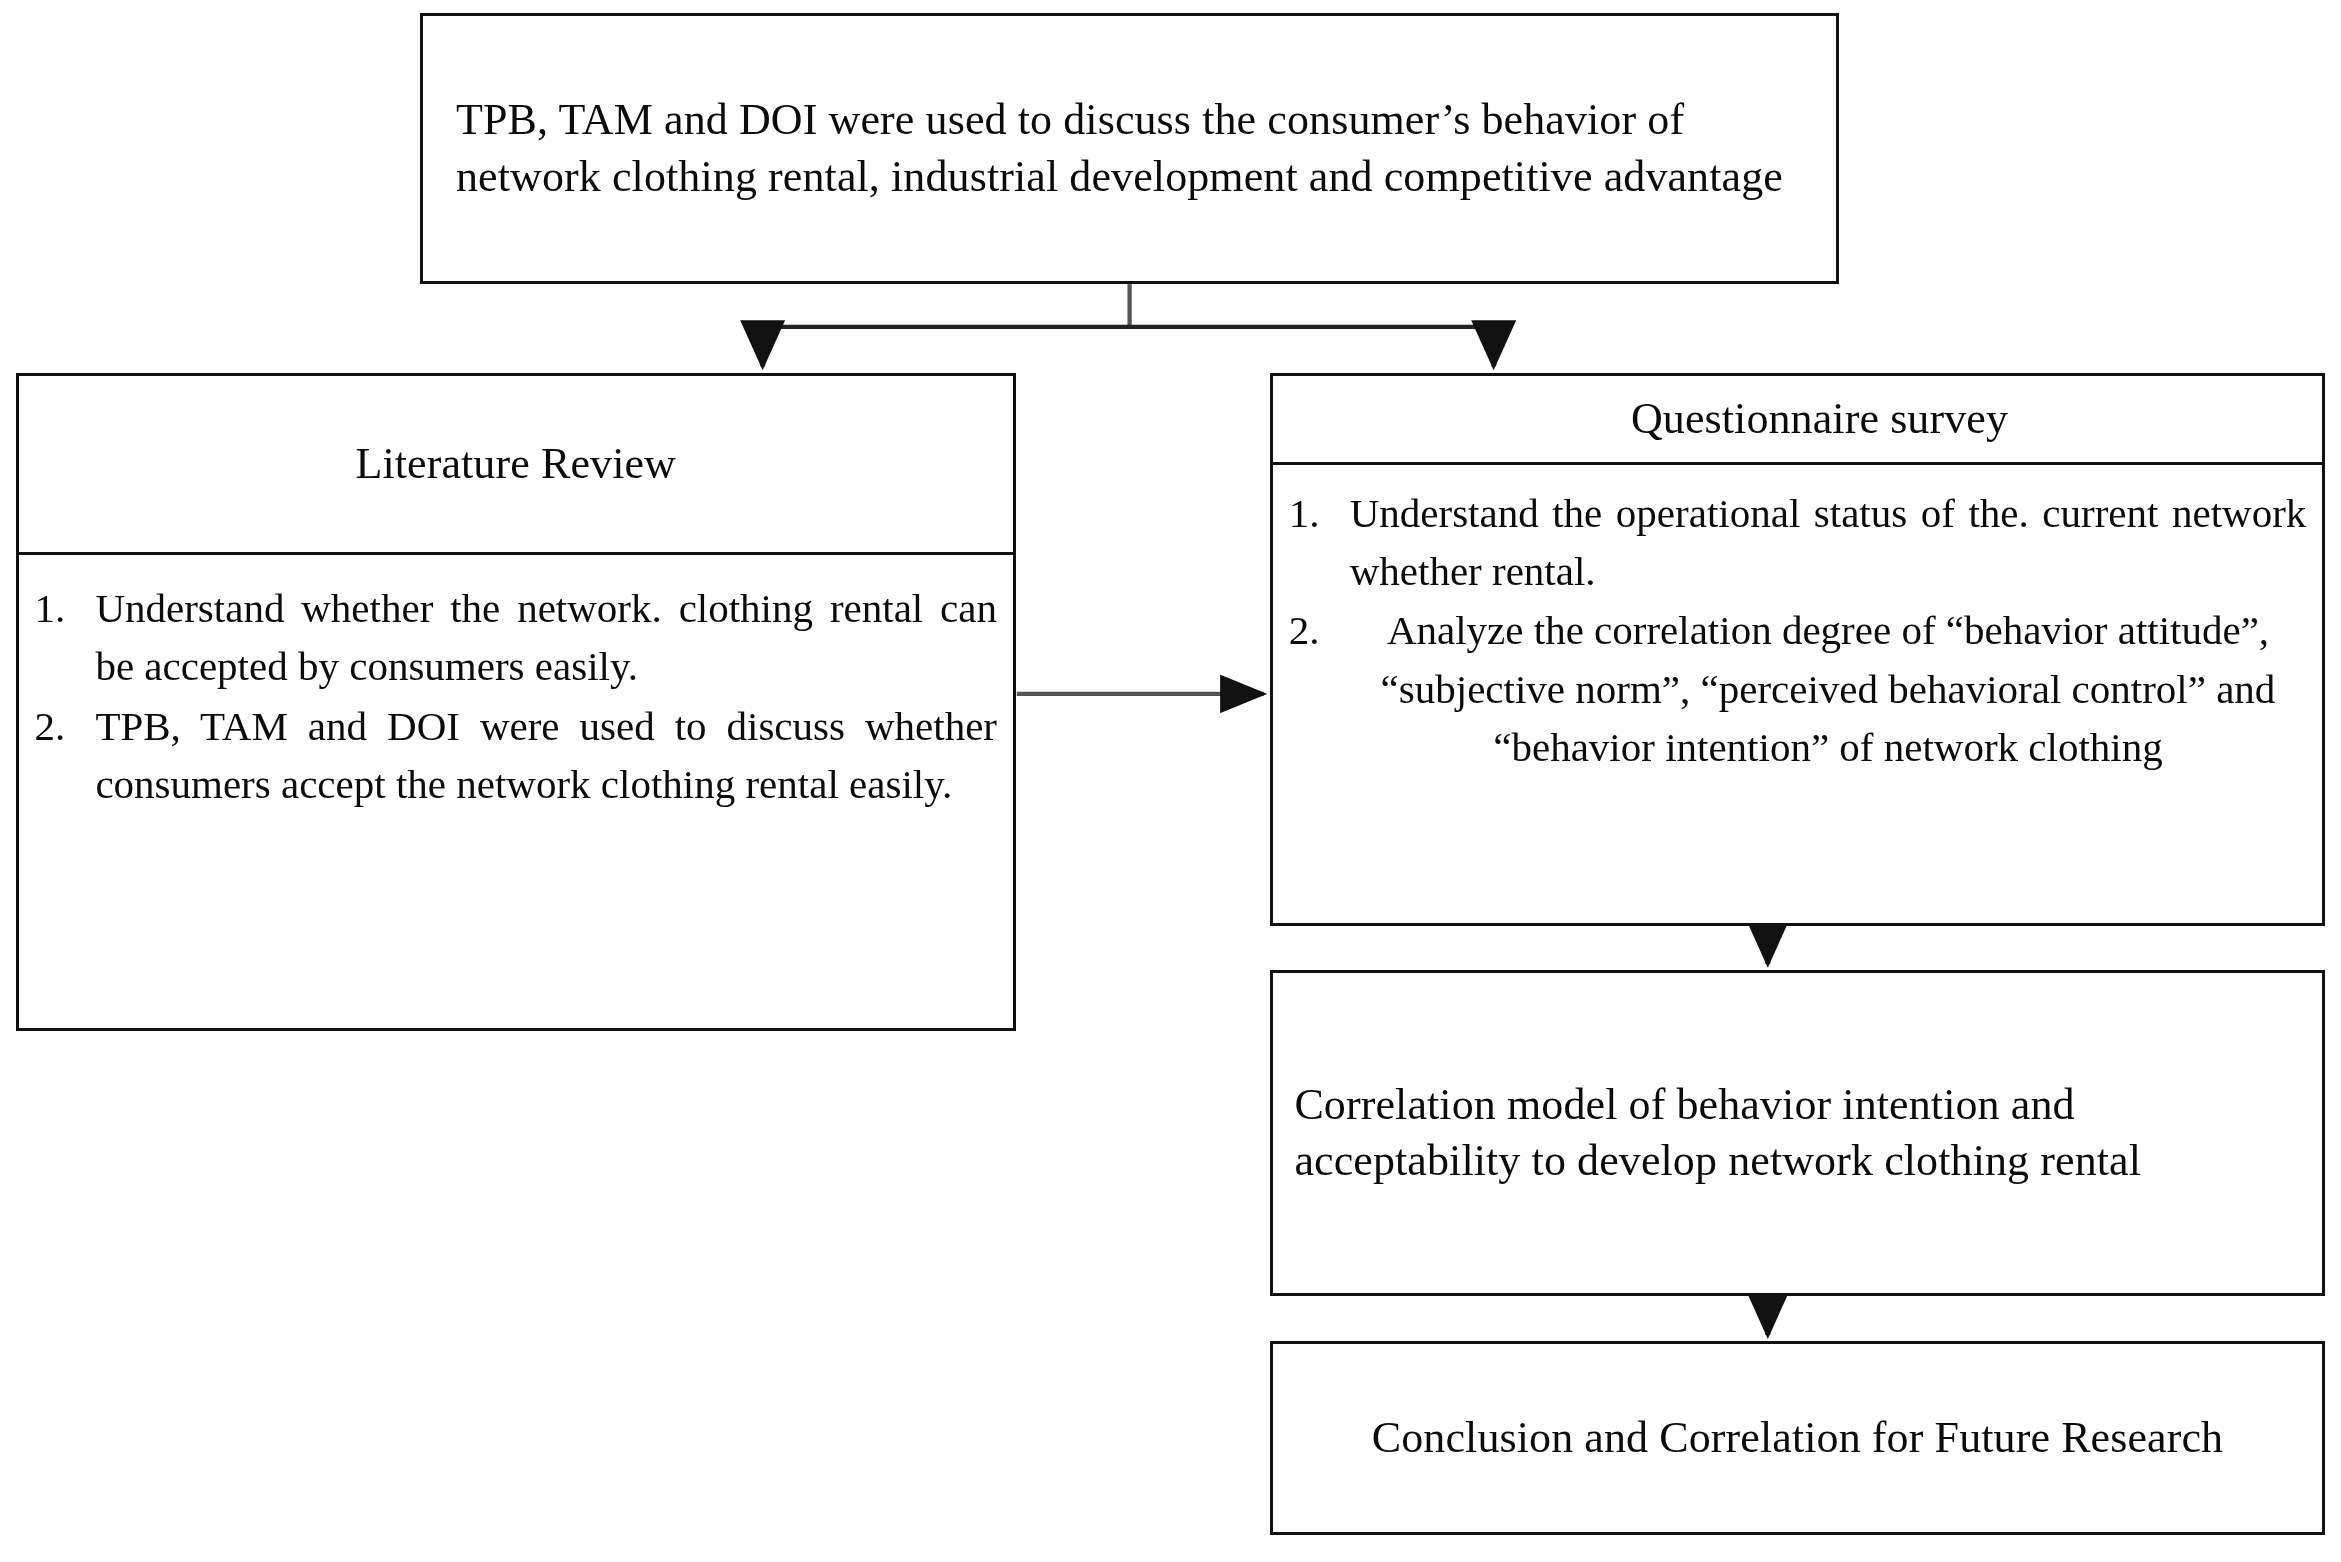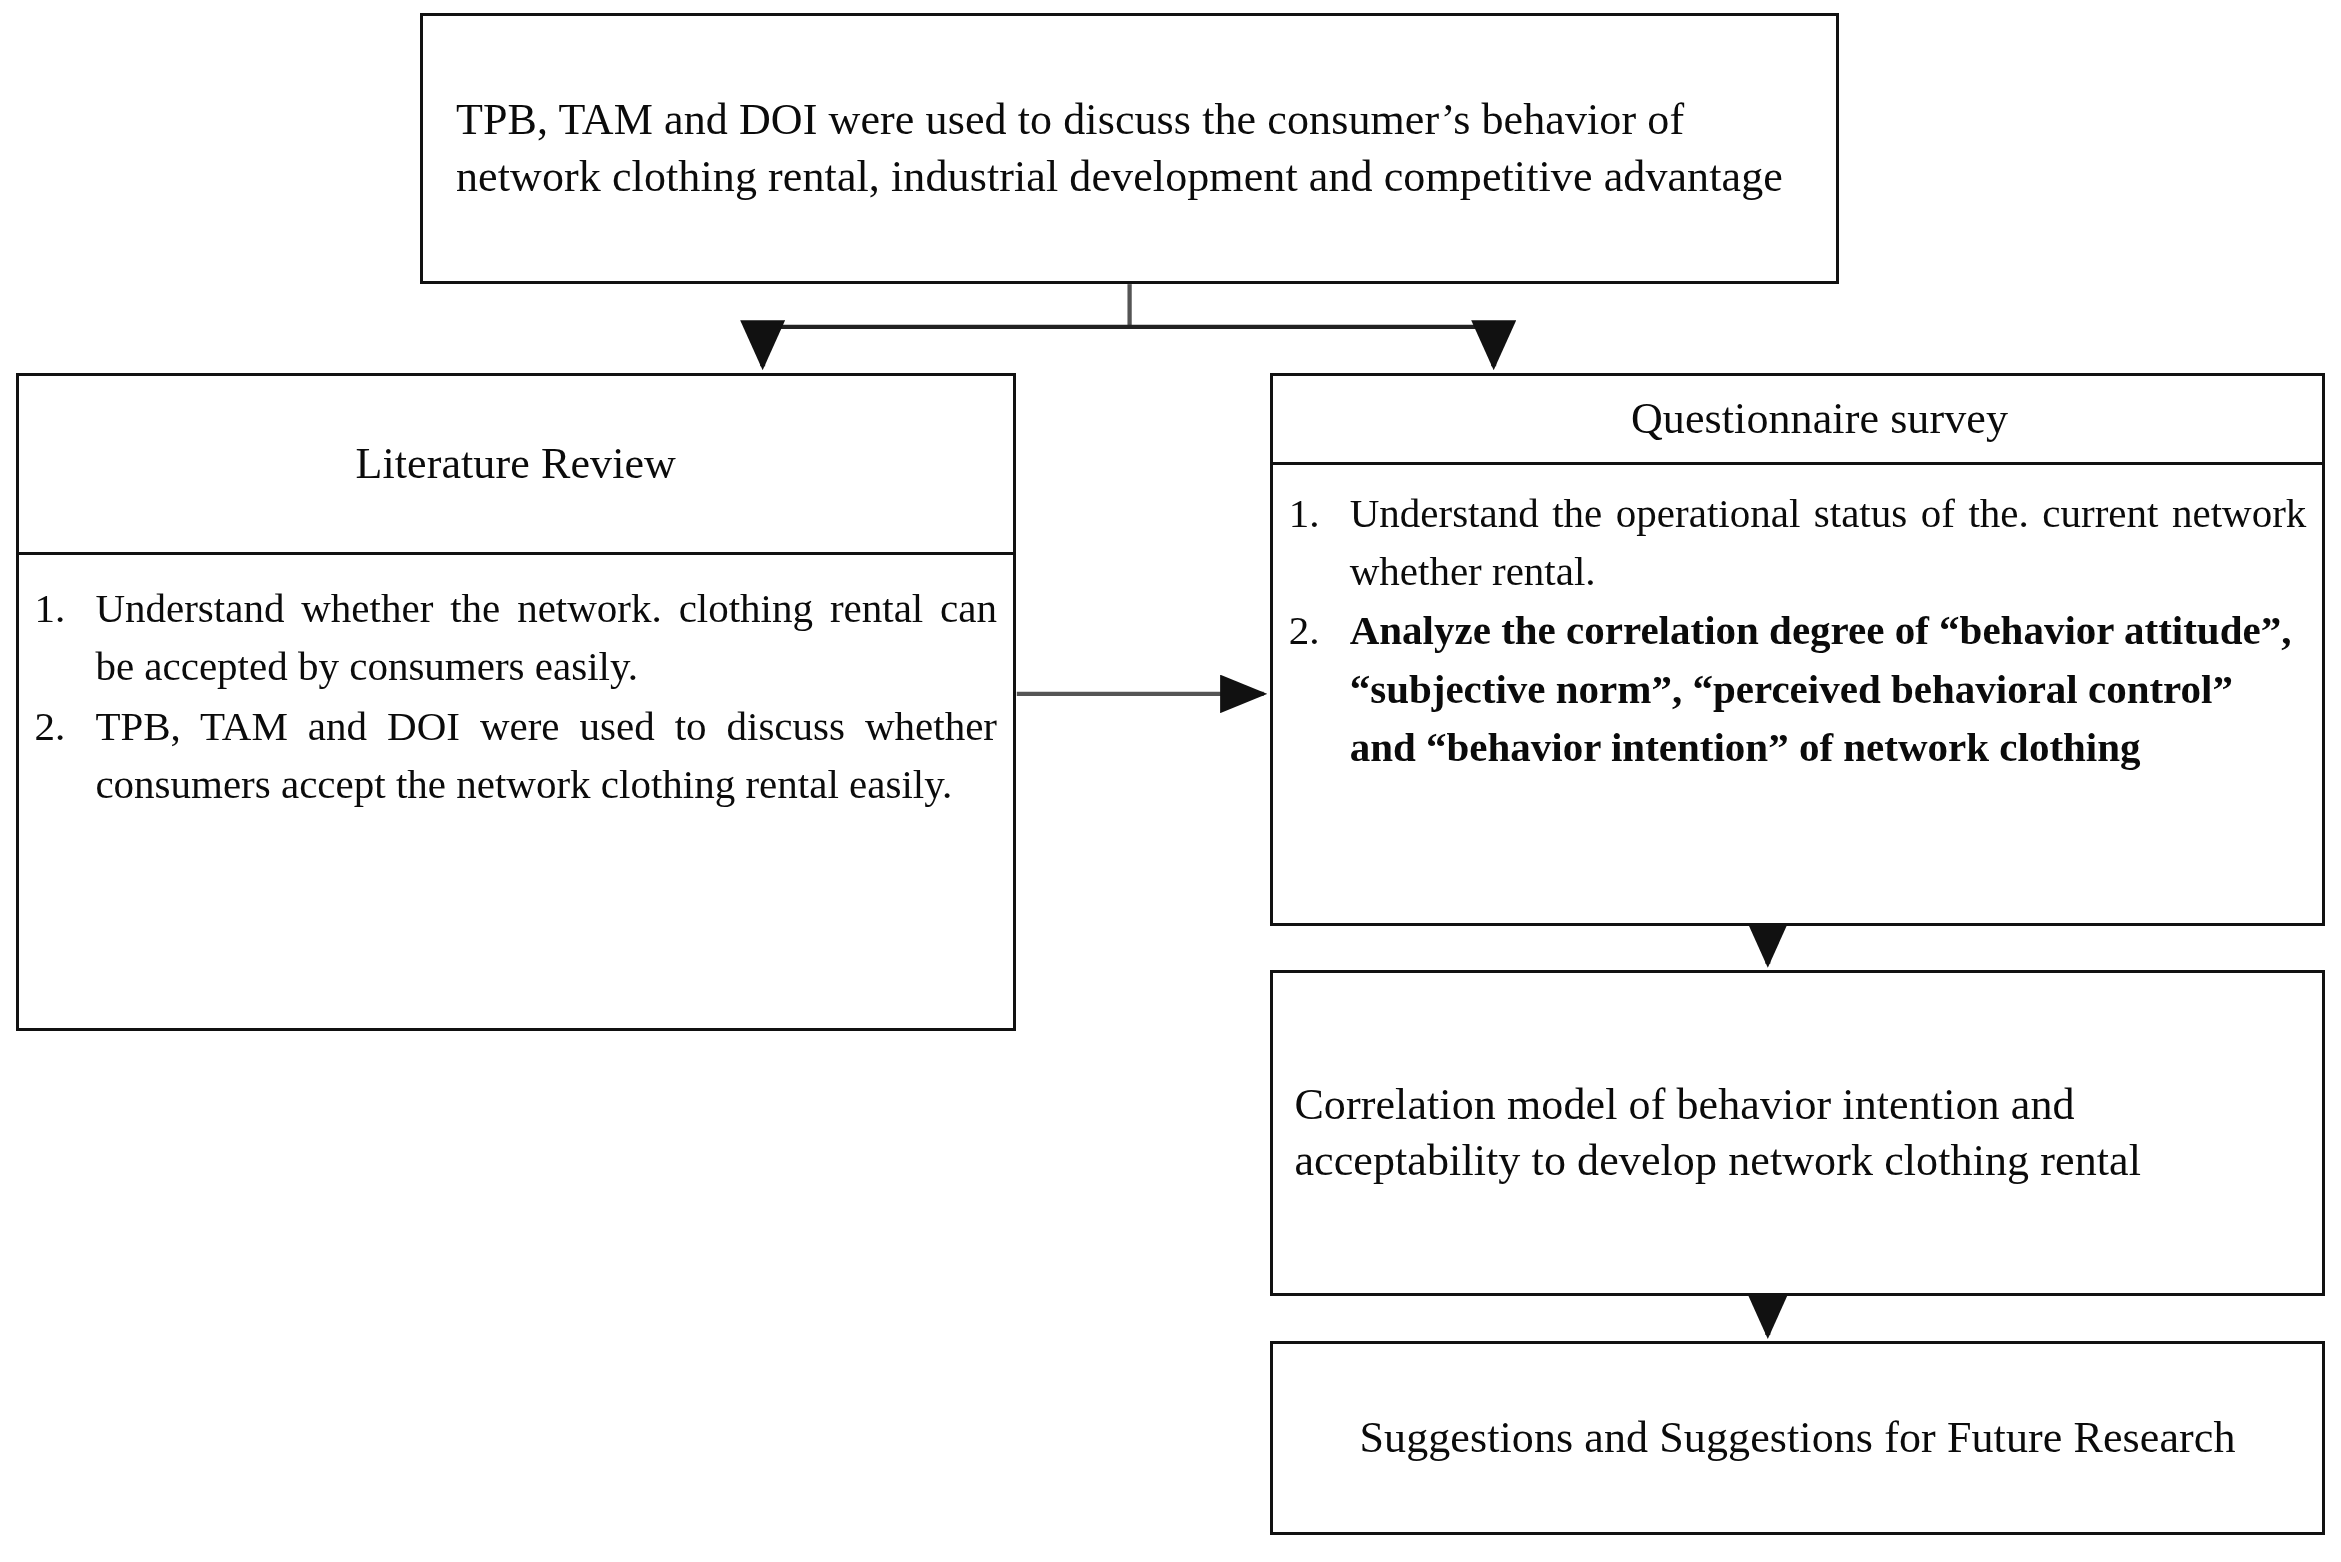--- a/index.html
+++ b/index.html
@@ -130,21 +130,21 @@
   ol.numlist > li + li { margin-top: 1.4px; }
   .li-num {
     flex: 0 0 auto;
     width: 61px;
     text-align: left;
   }
   .li-text {
     flex: 1 1 auto;
   }
   .just .li-text { text-align: justify; text-align-last: left; }
-  .ragged .li-text { text-align: left; font-weight: bold; }
+  .ragged .li-text { text-align: center; }
 
   
   #wires {
     position: absolute;
     left: 0;
     top: 0;
     width: 2342px;
     height: 1562px;
     z-index: 1;
     pointer-events: none;
@@ -218,17 +218,17 @@
         </li>
       </ol>
     </div>
   </div>
 
   <div class="node" id="corr-node">
     <div class="node-title pad">Correlation model of behavior intention and acceptability to develop network clothing rental</div>
   </div>
 
   <div class="node" id="concl-node">
-    <div class="node-title pad">Suggestions and Suggestions for Future Research</div>
+    <div class="node-title pad">Conclusion and Correlation for Future Research</div>
   </div>
 
 </div>
 
 
 </body></html>

